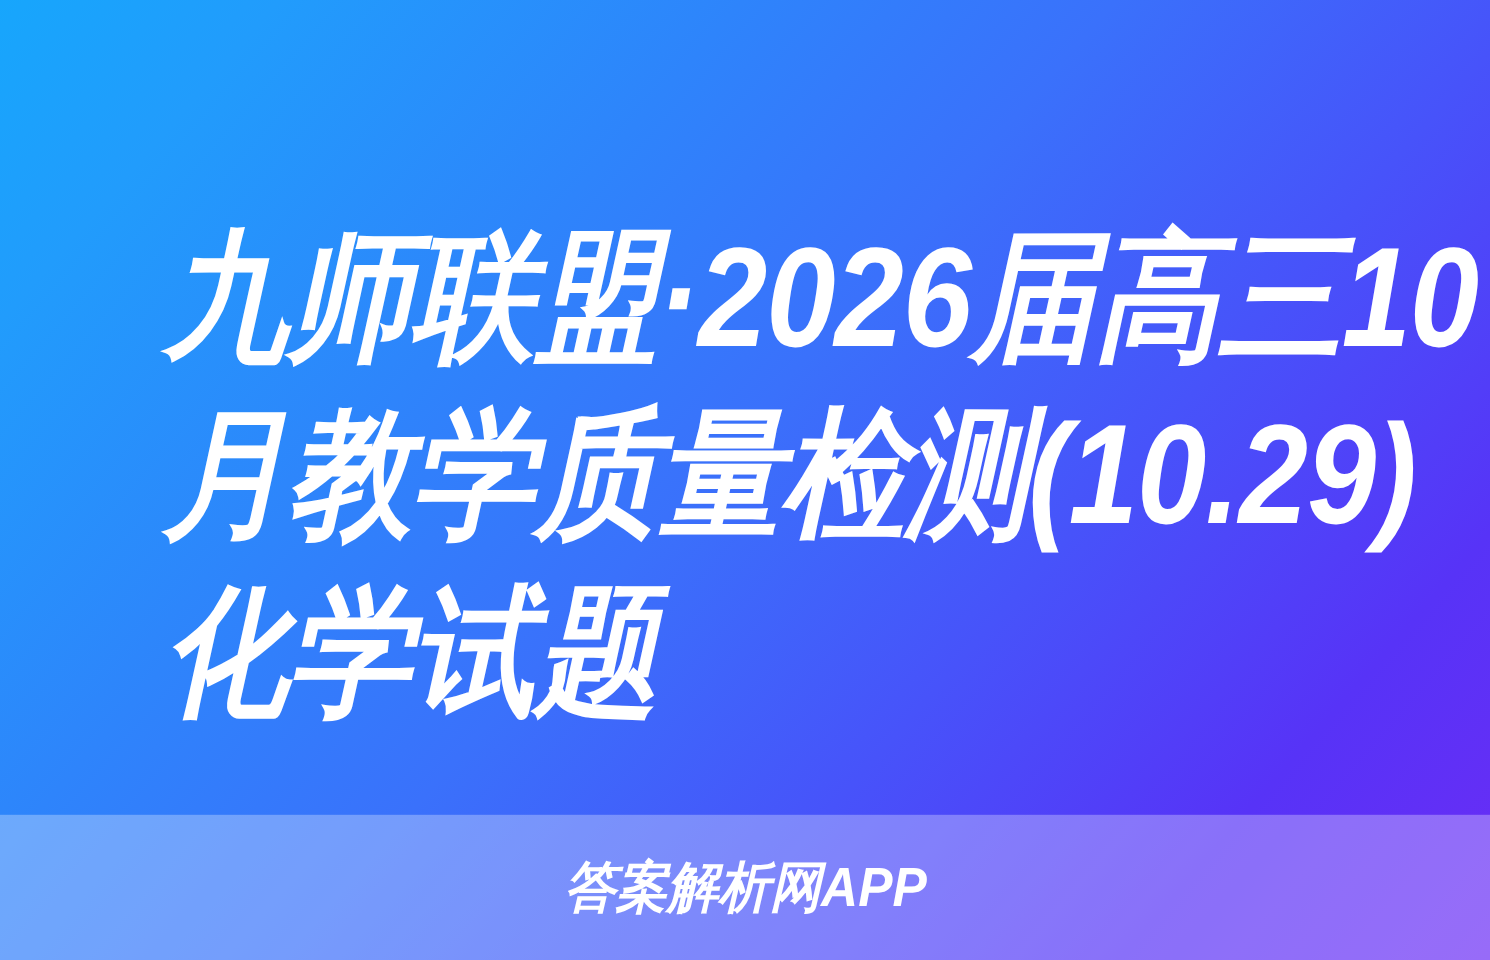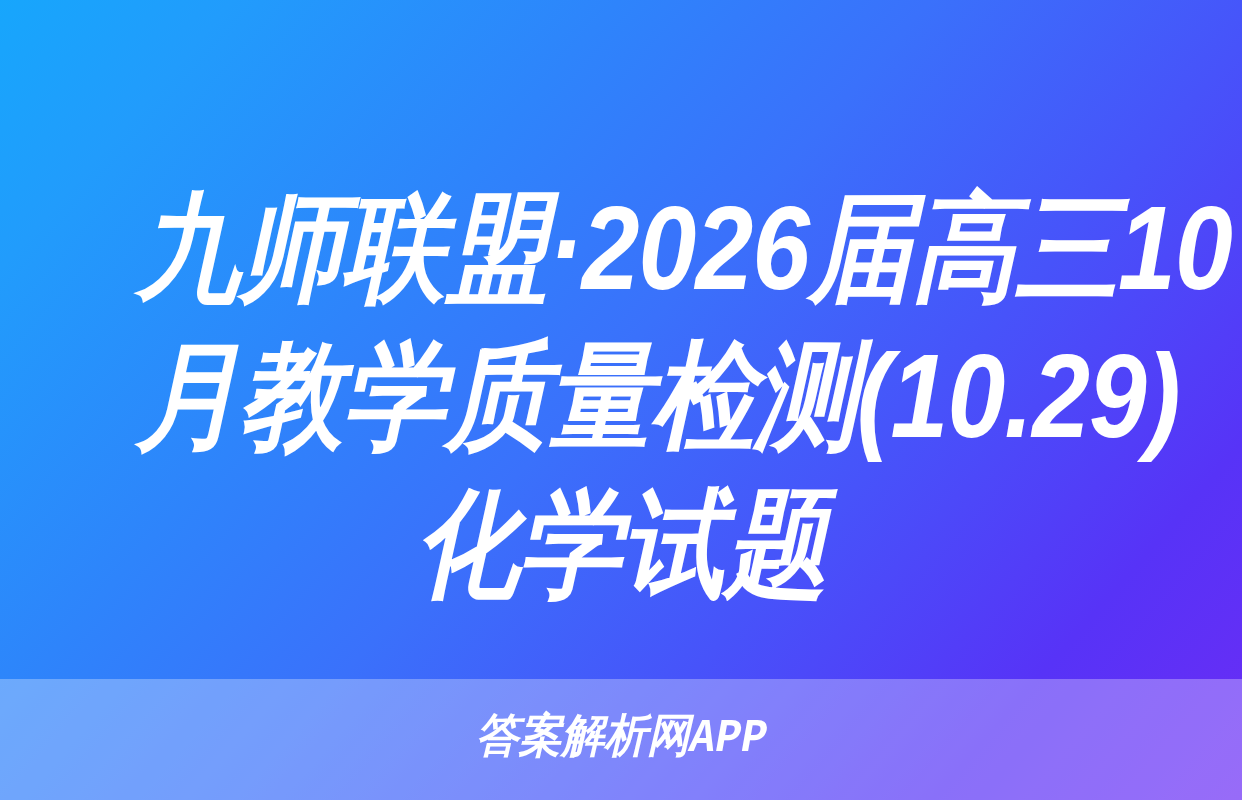--- a/index.html
+++ b/index.html
@@ -25,21 +25,21 @@
         #5733F7 84%,
         #6B2CF5 100%);
   }
 
   
   .title-block {
     position: absolute;
     left: 0;
     right: 0;
     top: 174px;
-    text-align: center;
+    text-align: left;
     padding: 0 70px;
     box-sizing: border-box;
   }
 
   .title-line {
     display: block;
     color: #ffffff;
     font-size: 118px;
     line-height: 148px;
     font-weight: 700;
@@ -54,21 +54,20 @@
   .footer-band {
     position: absolute;
     left: 0;
     right: 0;
     top: 679px;
     height: 121px;
     background: rgba(255, 255, 255, 0.30);
     display: flex;
     align-items: center;
     justify-content: center;
-    font-family: Liberation Mono, monospace;
   }
 
   .footer-text {
     color: #ffffff;
     font-size: 46px;
     line-height: 46px;
     font-weight: 700;
     font-style: italic;
     letter-spacing: 0px;
     white-space: nowrap;

